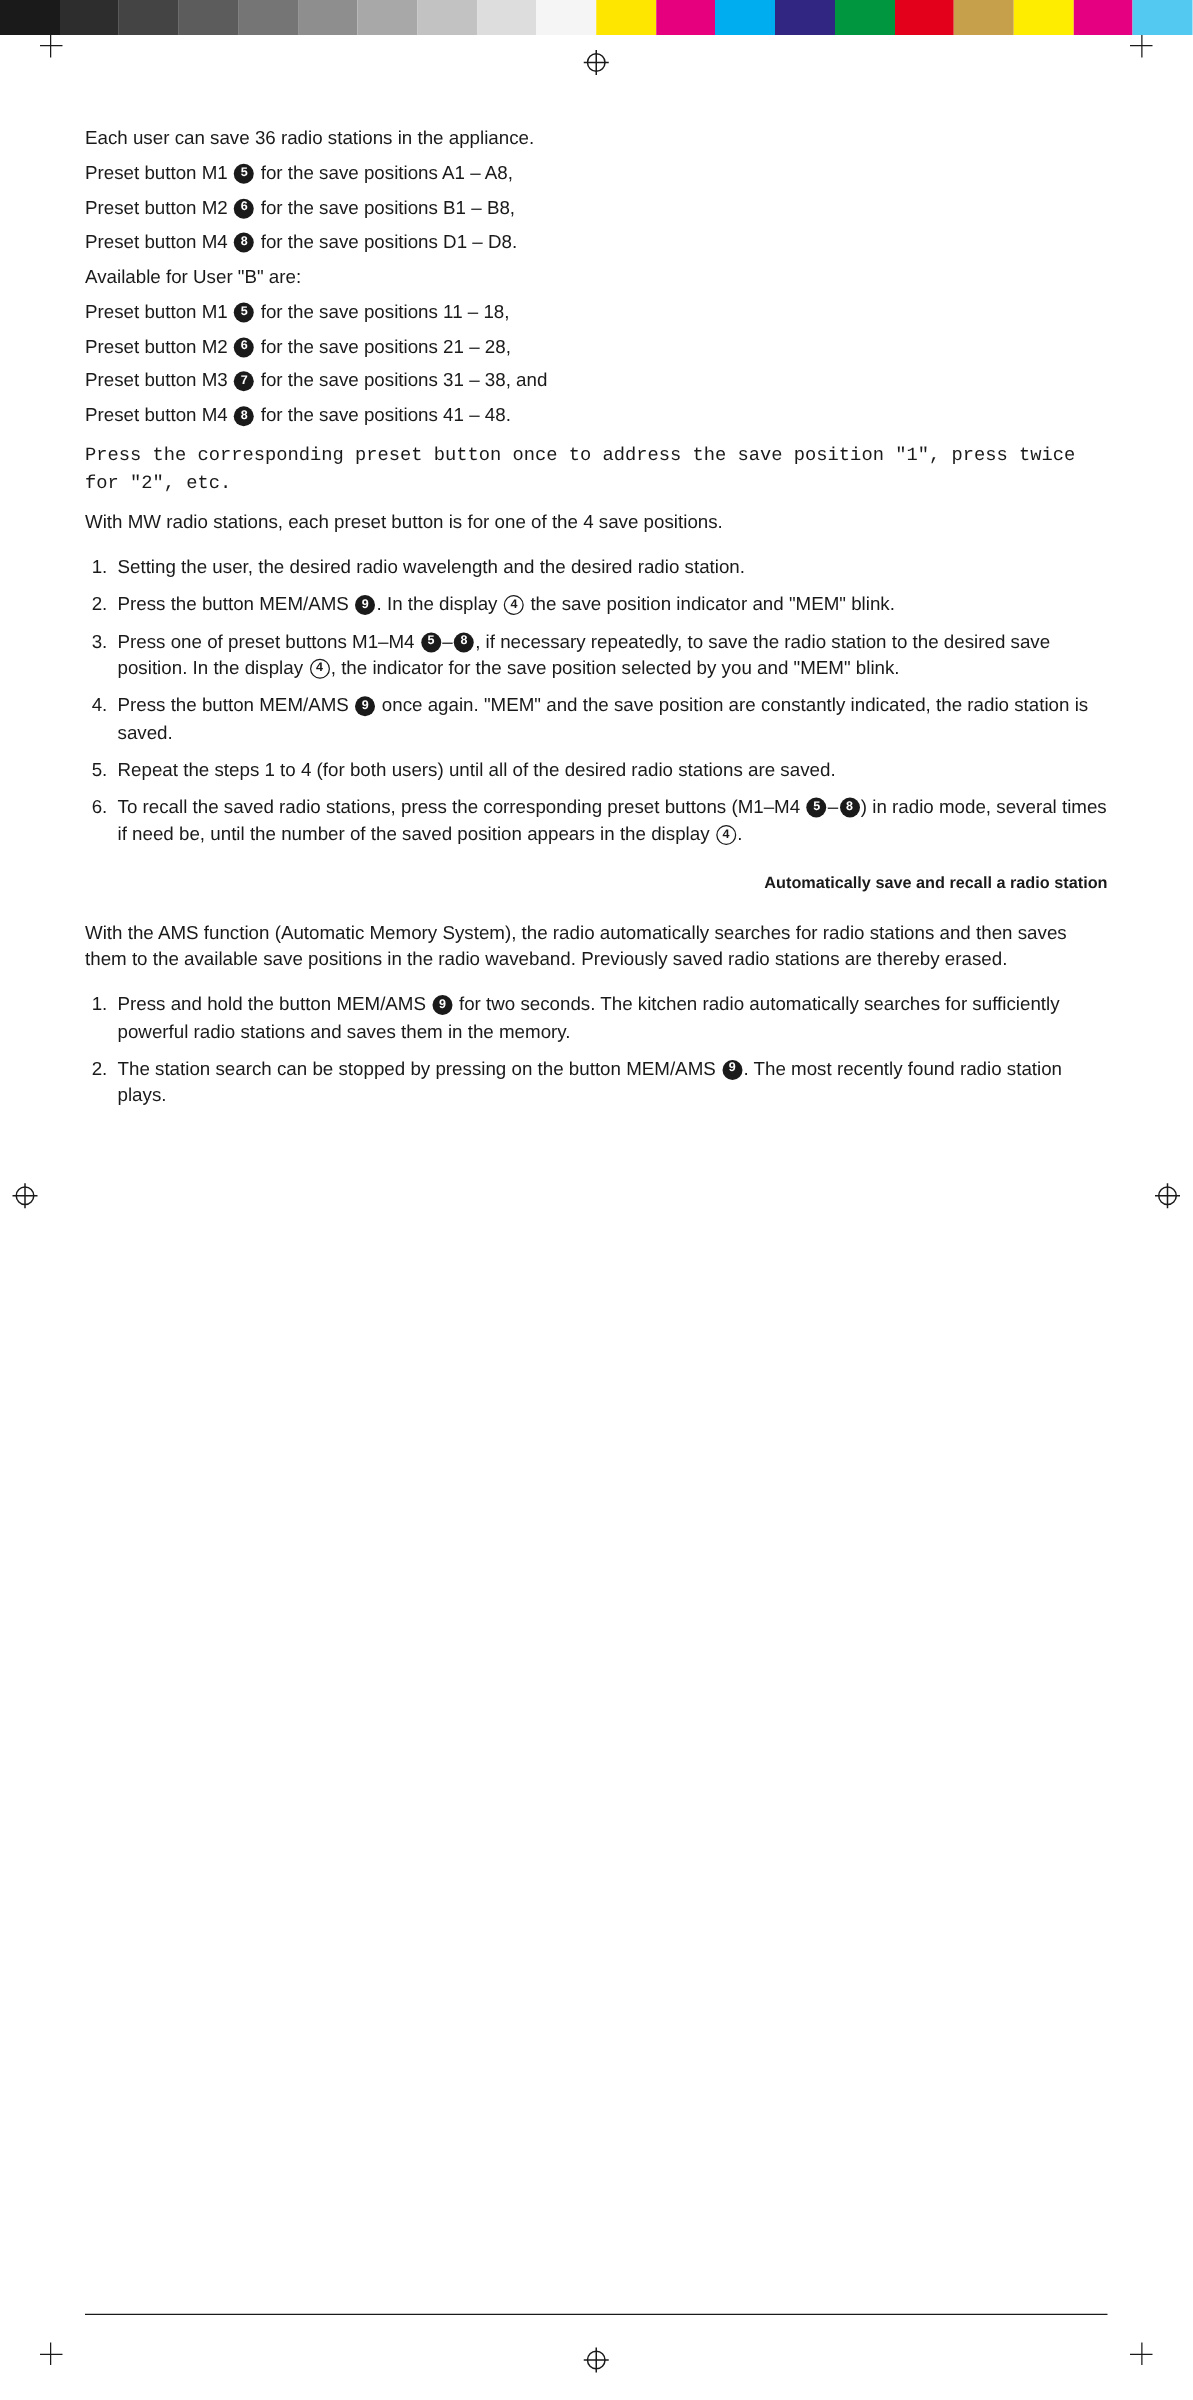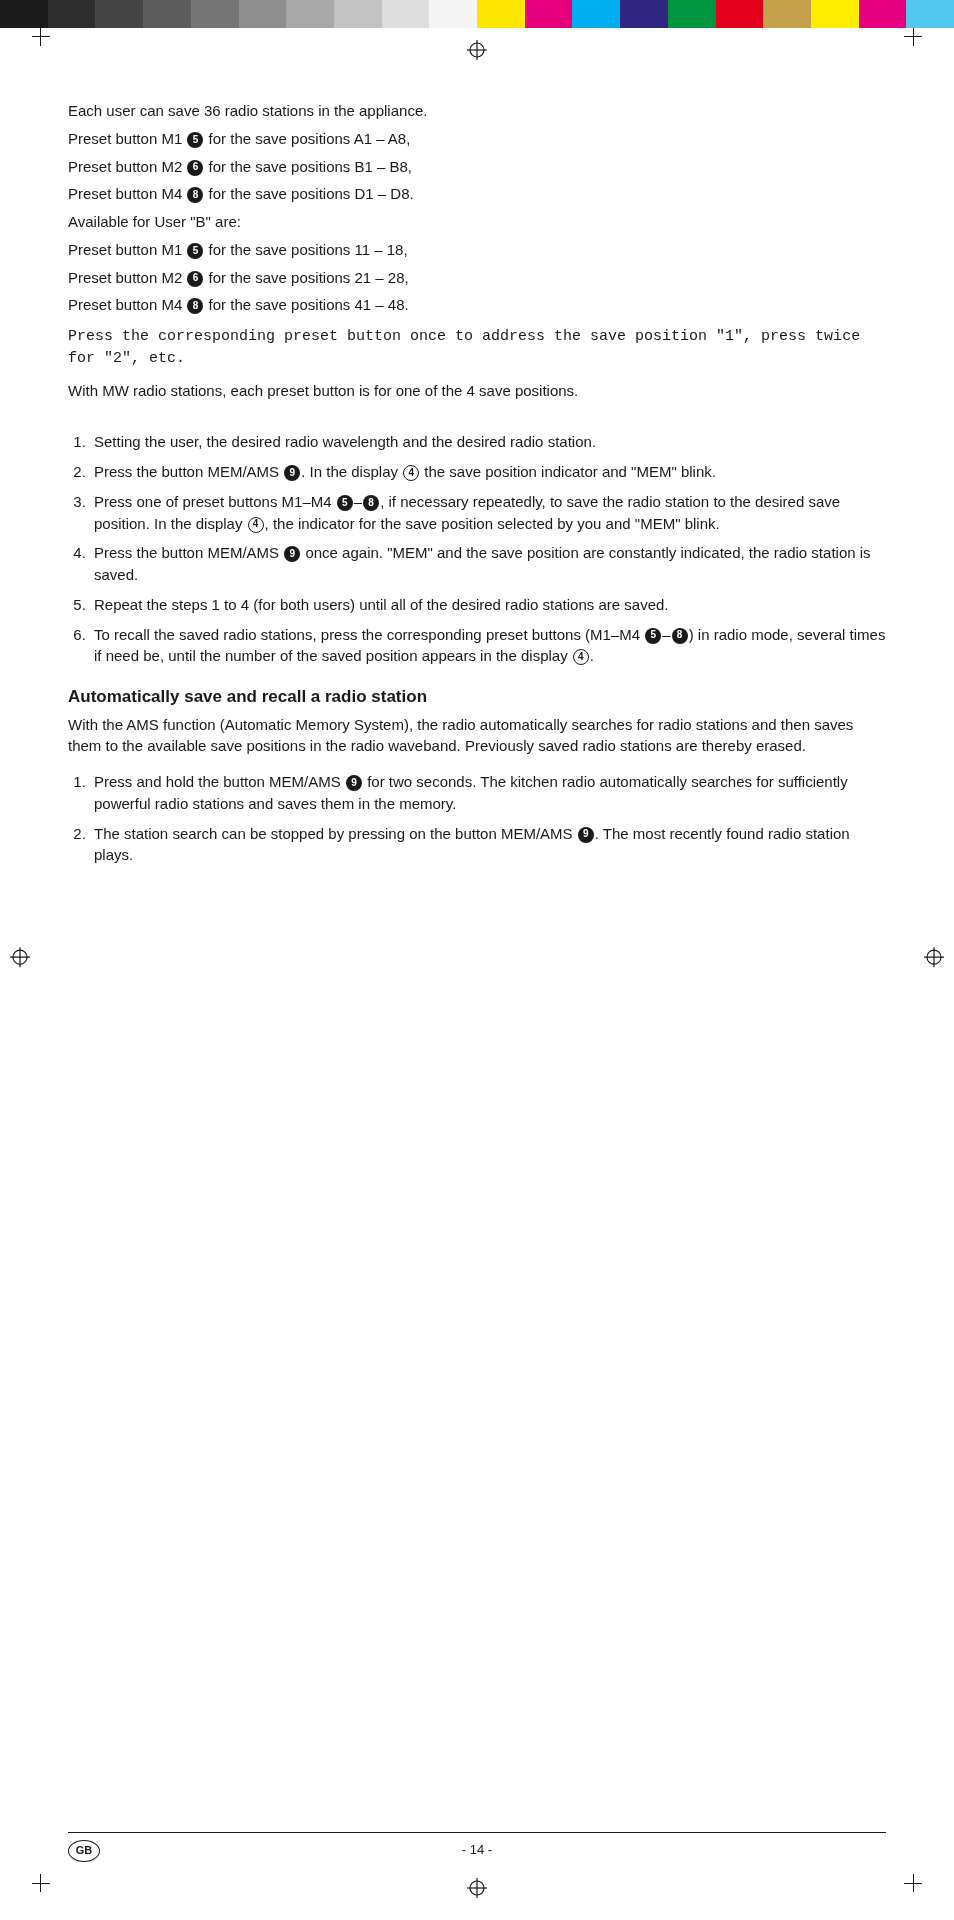--- a/index.html
+++ b/index.html
@@ -41,24 +41,25 @@
       padding: 100px 68px 80px 68px;
       position: relative;
     }
 
     p {
       margin-bottom: 6px;
     }
 
     .bold-heading {
       font-weight: bold;
-      font-size: 17px;
+      font-size: 13px;
       margin-top: 18px;
-      margin-bottom: 4px;
+      margin-bottom: 20px;
       display: block;
+      text-align: right;
     }
 
     ol {
       margin-left: 22px;
       margin-bottom: 10px;
     }
     ol li {
       margin-bottom: 8px;
       padding-left: 4px;
     }
@@ -195,50 +196,47 @@
   <p>Each user can save 36 radio stations in the appliance.</p>
 
   <p>Preset button M1 <span class="circle-num">5</span> for the save positions A1 – A8,</p>
   <p>Preset button M2 <span class="circle-num">6</span> for the save positions B1 – B8,</p>
   <p>Preset button M4 <span class="circle-num">8</span> for the save positions D1 – D8.</p>
 
   <p style="margin-top:6px;">Available for User "B" are:</p>
 
   <p>Preset button M1 <span class="circle-num">5</span> for the save positions 11 – 18,</p>
   <p>Preset button M2 <span class="circle-num">6</span> for the save positions 21 – 28,</p>
+  <p>Preset button M3 <span class="circle-num">7</span> for the save positions 31 – 38, and</p>
   <p>Preset button M4 <span class="circle-num">8</span> for the save positions 41 – 48.</p>
 
   <p style="margin-top:10px;font-family:Liberation Mono, monospace;">Press the corresponding preset button once to address the save position "1", press twice for "2", etc.</p>
   <p style="margin-top:10px;">With MW radio stations, each preset button is for one of the 4 save positions.</p>
 
-  <ol style="margin-top:30px;">
+  <ol style="margin-top:14px;">
     <li>Setting the user, the desired radio wavelength and the desired radio station.</li>
     <li>Press the button MEM/AMS <span class="circle-num">9</span>. In the display <span class="circle-num" style="background:#fff;color:#1a1a1a;border:1.5px solid #1a1a1a;">4</span> the save position indicator and "MEM" blink.</li>
     <li>Press one of preset buttons M1–M4 <span class="circle-num">5</span>–<span class="circle-num">8</span>, if necessary repeatedly, to save the radio station to the desired save position. In the display <span class="circle-num" style="background:#fff;color:#1a1a1a;border:1.5px solid #1a1a1a;">4</span>, the indicator for the save position selected by you and "MEM" blink.</li>
     <li>Press the button MEM/AMS <span class="circle-num">9</span> once again. "MEM" and the save position are constantly indicated, the radio station is saved.</li>
     <li>Repeat the steps 1 to 4 (for both users) until all of the desired radio stations are saved.</li>
     <li>To recall the saved radio stations, press the corresponding preset buttons (M1–M4 <span class="circle-num">5</span>–<span class="circle-num">8</span>) in radio mode, several times if need be, until the number of the saved position appears in the display <span class="circle-num" style="background:#fff;color:#1a1a1a;border:1.5px solid #1a1a1a;">4</span>.</li>
   </ol>
 
   <p class="bold-heading">Automatically save and recall a radio station</p>
   <p>With the AMS function (Automatic Memory System), the radio automatically searches for radio stations and then saves them to the available save positions in the radio waveband. Previously saved radio stations are thereby erased.</p>
 
   <ol style="margin-top:14px;">
     <li>Press and hold the button MEM/AMS <span class="circle-num">9</span> for two seconds. The kitchen radio automatically searches for sufficiently powerful radio stations and saves them in the memory.</li>
     <li>The station search can be stopped by pressing on the button MEM/AMS <span class="circle-num">9</span>. The most recently found radio station plays.</li>
   </ol>
 
 </div>
 
 <div class="page-footer">
   <div class="footer-line"></div>
-  <div class="footer-bottom">
-    <div class="gb-badge">GB</div>
-    <span class="page-num">- 14 -</span>
-  </div>
 </div>
 
 <div class="reg-mark" style="bottom:20px; left:50%; transform:translateX(-50%);">
   <svg viewBox="0 0 24 24" fill="none" stroke="#1a1a1a" stroke-width="1.2">
     <circle cx="12" cy="12" r="7"></circle>
     <line x1="12" y1="2" x2="12" y2="22"></line>
     <line x1="2" y1="12" x2="22" y2="12"></line>
   </svg>
 </div>
 

